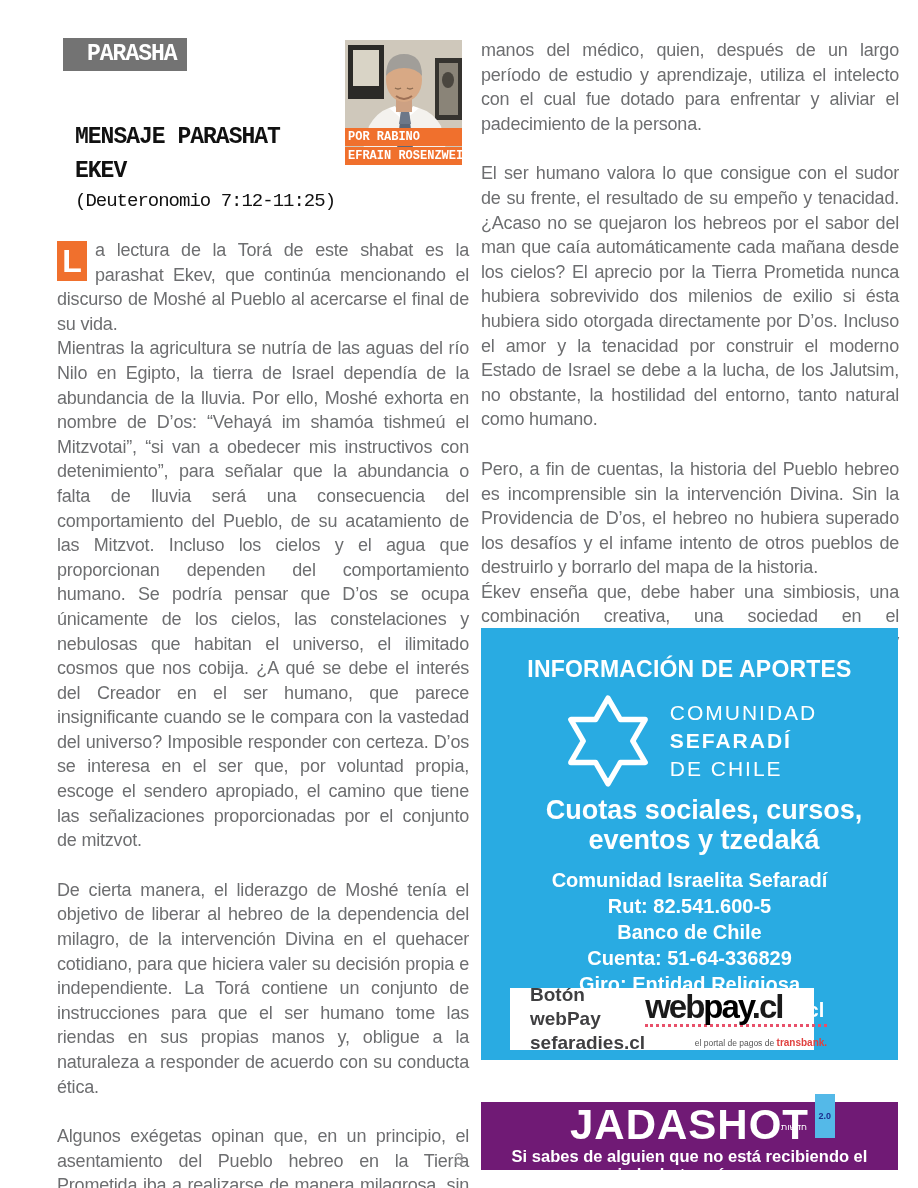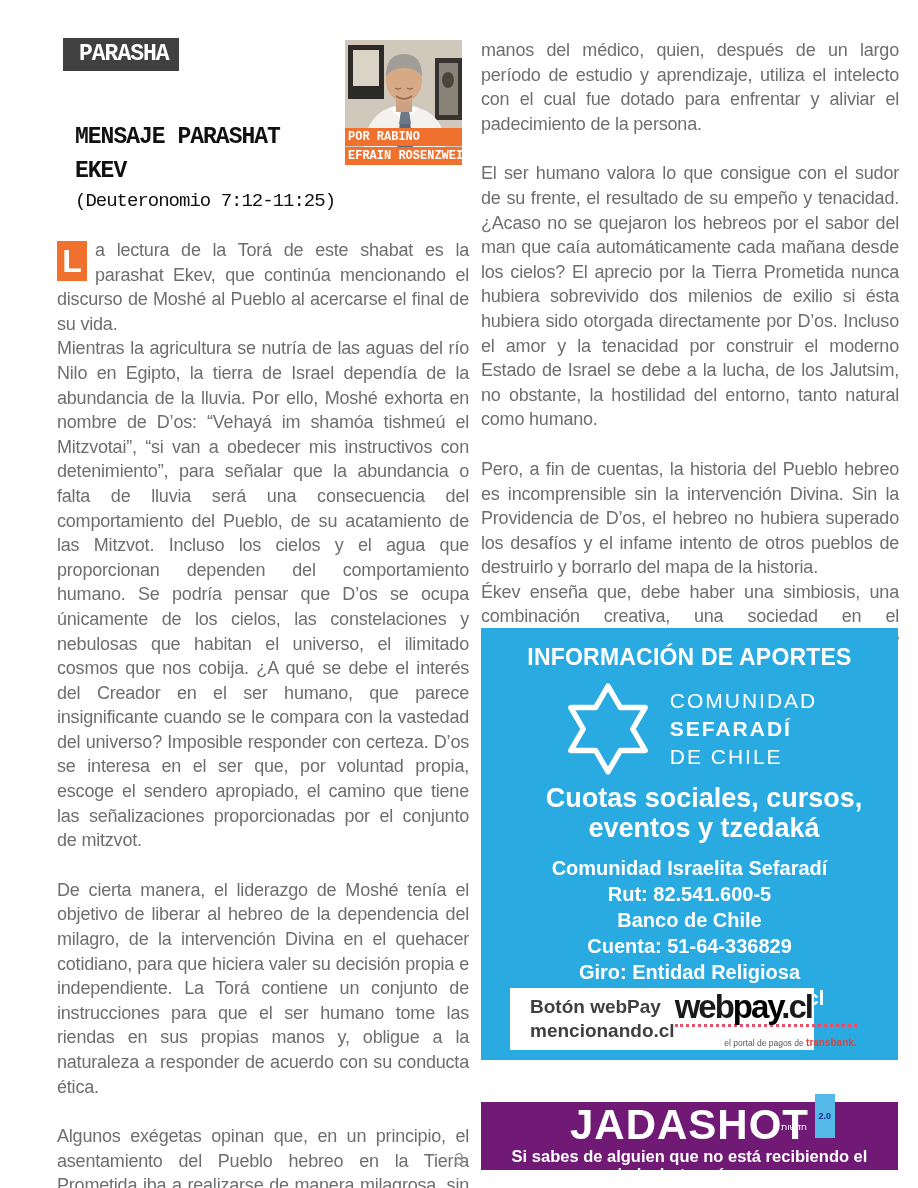--- a/index.html
+++ b/index.html
@@ -1,22 +1,22 @@
 <!DOCTYPE html>
 <html><head>
 <meta charset="utf-8">
 <style>
   html,body{margin:0;padding:0;background:#e8e8e8;}
   .page{position:relative;width:918px;height:1188px;background:#ffffff;margin:0 auto;
         font-family:"Liberation Sans",sans-serif;overflow:hidden;}
 
   
-  .parasha-badge{position:absolute;left:63px;top:38px;background:#404040;color:#fff;
+  .parasha-badge{position:absolute;left:63px;top:38px;background:#737373;color:#fff;
     font-family:"Liberation Mono",monospace;font-weight:bold;font-size:23px;
-    letter-spacing:-1px;padding:3px 10px 4px 16px;}
+    letter-spacing:-1px;padding:3px 10px 4px 24px;}
   .title-block{position:absolute;left:75px;top:120px;width:290px;color:#111;}
   .title-line{font-family:"Liberation Mono",monospace;font-weight:bold;font-size:23px;
     line-height:34px;letter-spacing:-1px;}
   .subtitle{font-family:"Liberation Mono",monospace;font-size:19px;letter-spacing:-1px;
     margin-top:2px;color:#111;}
 
   
   .photo{position:absolute;left:345px;top:40px;width:117px;height:125px;}
   .photo svg{display:block;}
   .photo-captions{position:absolute;left:345px;top:128px;width:117px;}
@@ -31,21 +31,21 @@
   .col-right{left:481px;top:38px;width:418px;}
   .para{margin:0;}
   .gap{margin-top:25px;}
   .dropcap{float:left;width:30px;height:40px;background:#F0702D;color:#fff;
     font-weight:bold;font-size:32px;line-height:40px;text-align:center;
     margin:3px 8px 2px 0;}
 
   
   .aportes{position:absolute;left:481px;top:628px;width:417px;height:432px;
     background:#29ABE2;color:#fff;}
-  .aportes-title{text-align:center;font-weight:bold;font-size:23px;margin-top:16px;
+  .aportes-title{text-align:center;font-weight:bold;font-size:23px;margin-top:28px;
     letter-spacing:0.2px;}
   .logo-row{display:flex;justify-content:center;align-items:center;margin-top:8px;gap:16px;}
   .logo-text{line-height:28px;font-size:21px;letter-spacing:2px;}
   .logo-text .bold{font-weight:bold;}
   .tagline{text-align:center;font-weight:bold;font-size:27px;line-height:30px;margin-top:4px;margin-left:29px;}
   .details{text-align:center;font-weight:bold;font-size:20px;line-height:26px;margin-top:12px;}
 
   
   .webpay-box{position:absolute;left:29px;top:360px;width:304px;height:62px;background:#fff;
     display:flex;align-items:center;}
@@ -152,21 +152,21 @@
       <div>Rut: 82.541.600-5</div>
       <div>Banco de Chile</div>
       <div>Cuenta: 51-64-336829</div>
       <div>Giro: Entidad Religiosa</div>
       <div>Email: socios@sefaradies.cl</div>
     </div>
 
     <div class="webpay-box">
       <div class="webpay-left">
         <div>Botón webPay</div>
-        <div>mencionando.cl</div>
+        <div>sefaradies.cl</div>
       </div>
       <div class="webpay-right">
         <div class="webpay-logo"><span>web</span><span class="pay">pay</span><span>.cl</span></div>
         <div class="dotline"></div>
         <div class="webpay-tag"><span>el portal de pagos de </span><span class="brand">transbank.</span></div>
       </div>
     </div>
   </div>
 
   <div class="jadashot">

